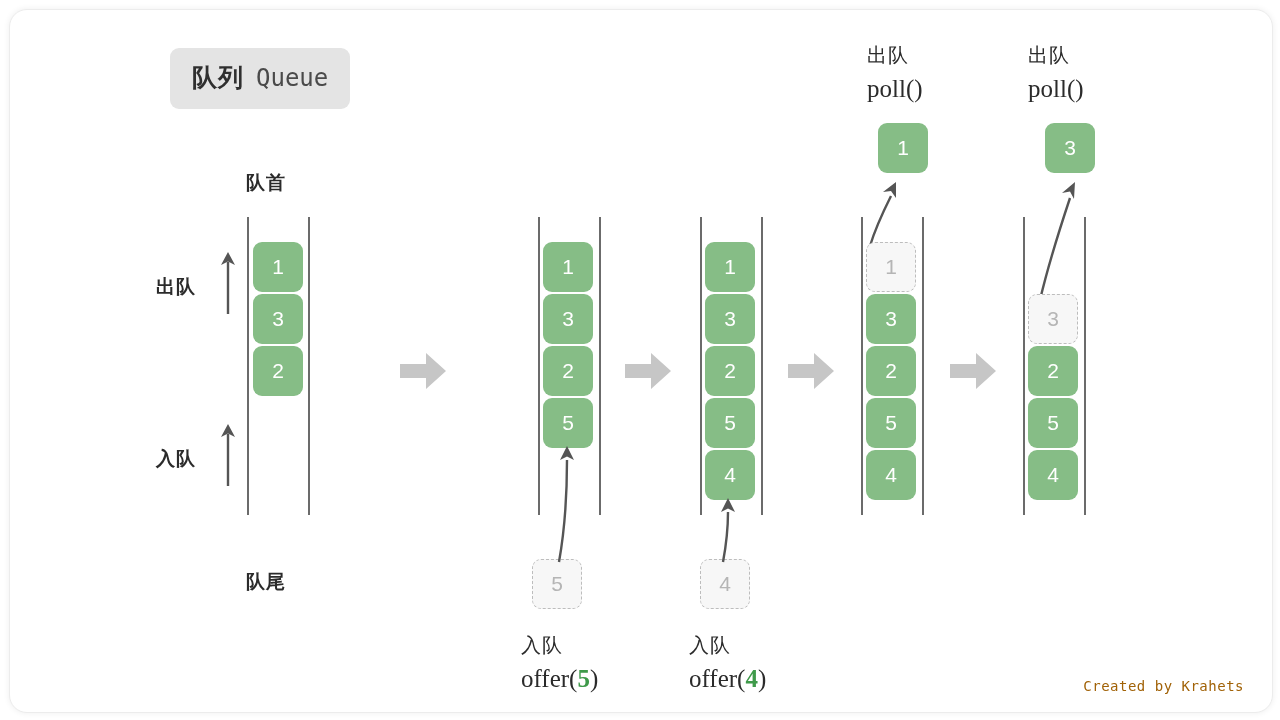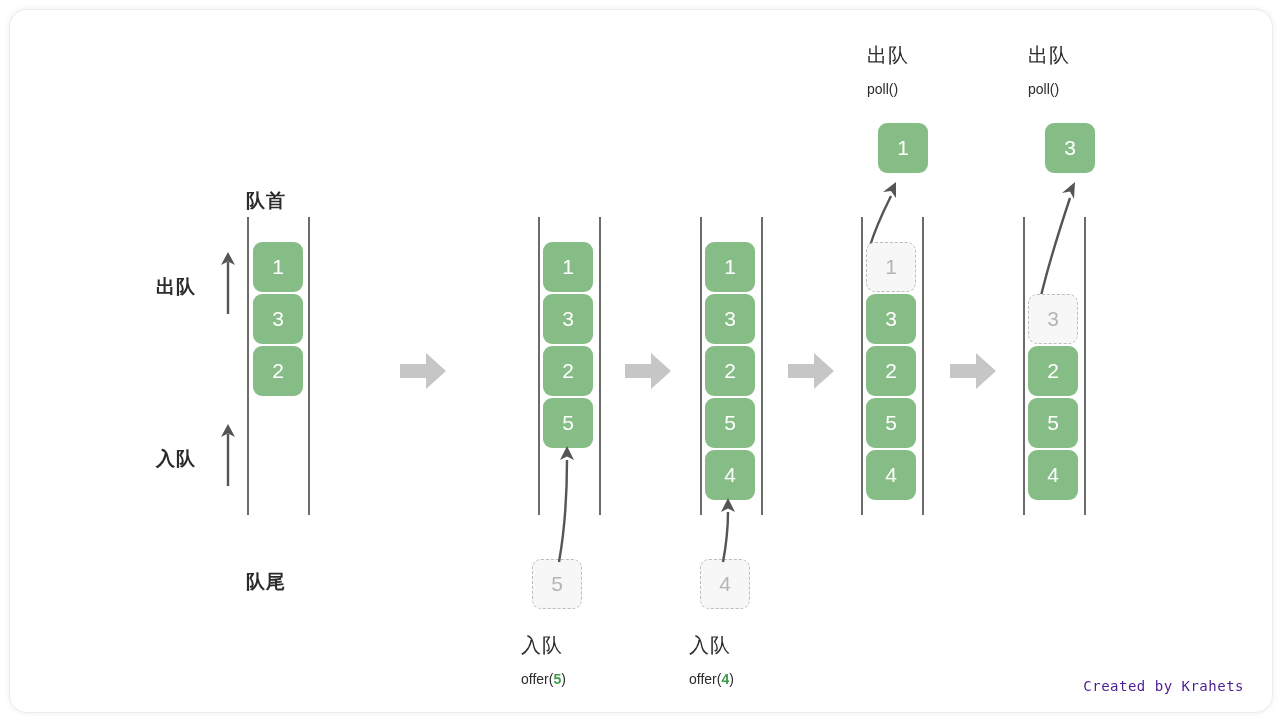--- a/index.html
+++ b/index.html
@@ -65,22 +65,22 @@
   .op-label .cn {
     display: block;
     font-size: 20px;
     font-weight: normal;
     color: #2b2b2b;
     letter-spacing: 1px;
     line-height: 34px;
   }
   .op-label .code {
     display: block;
-    font-family: Liberation Sans, sans-serif;
-    font-size: 14px;
+    font-family: Liberation Serif, serif;
+    font-size: 25px;
     color: #2b2b2b;
     line-height: 34px;
   }
   .op-label .code .arg {
     color: #3f9a4a;
     font-weight: bold;
   }
 
   
   .rail {
@@ -116,32 +116,36 @@
 
   
   .up-arrow { color: #555555; }
 
   
   #credit {
     right: 28px;
     bottom: 18px;
     font-family: "DejaVu Sans Mono", "Liberation Mono", monospace;
     font-size: 14px;
-    color: #4c1d95;
+    color: #a16207;
     letter-spacing: 0.5px;
   }
   svg { display: block; overflow: visible; }
 </style>
 </head>
 <body>
 
 <div id="canvas">
 
-
-  <div class="abs cn-label" style="left:236px; top:160px;margin-top:18px;">队首</div>
+  <div id="title-badge" class="abs">
+    <span class="cn">队列</span>
+    <span class="en">Queue</span>
+  </div>
+
+  <div class="abs cn-label" style="left:236px; top:160px;">队首</div>
   <div class="abs cn-label" style="left:236px; top:559px;">队尾</div>
 
   <div class="abs cn-label" style="left:146px; top:264px;">出队</div>
   <div class="abs up-arrow" style="left:209px; top:240px;">
     <svg width="18" height="66" viewBox="0 0 18 66">
       <line x1="9" y1="64" x2="9" y2="12" stroke="#555555" stroke-width="2.4"></line>
       <path d="M9 2 L16 15 L9 11.5 L2 15 Z" fill="#555555"></path>
     </svg>
   </div>
 

